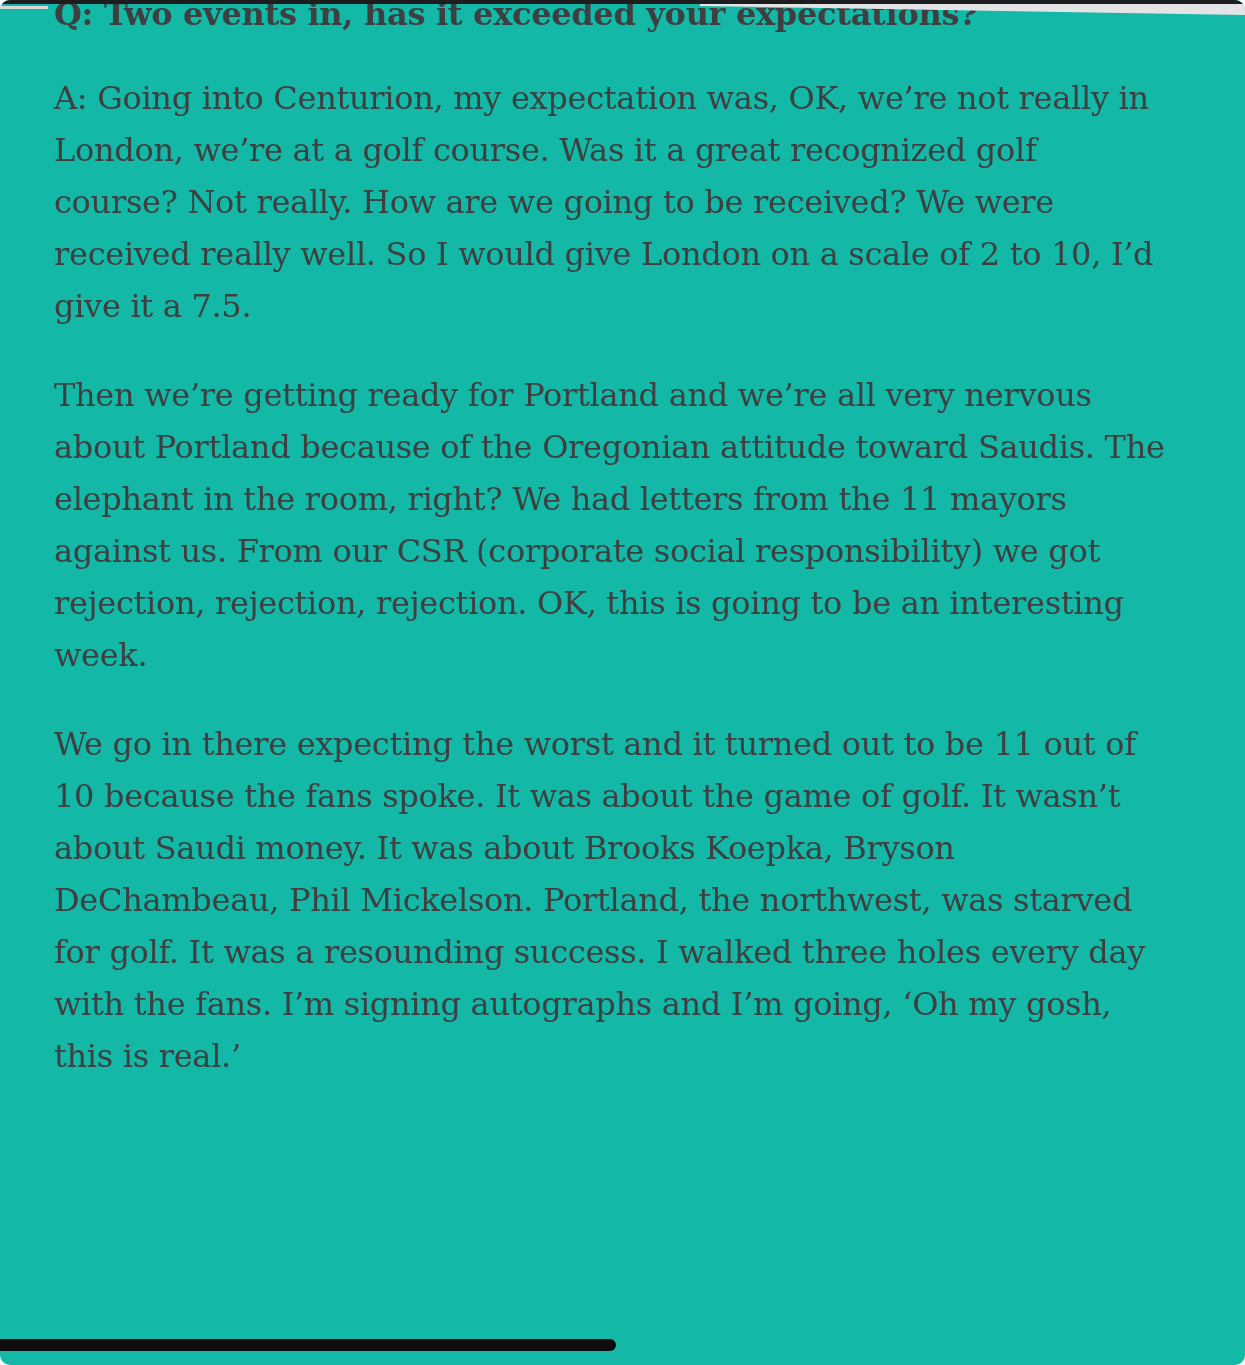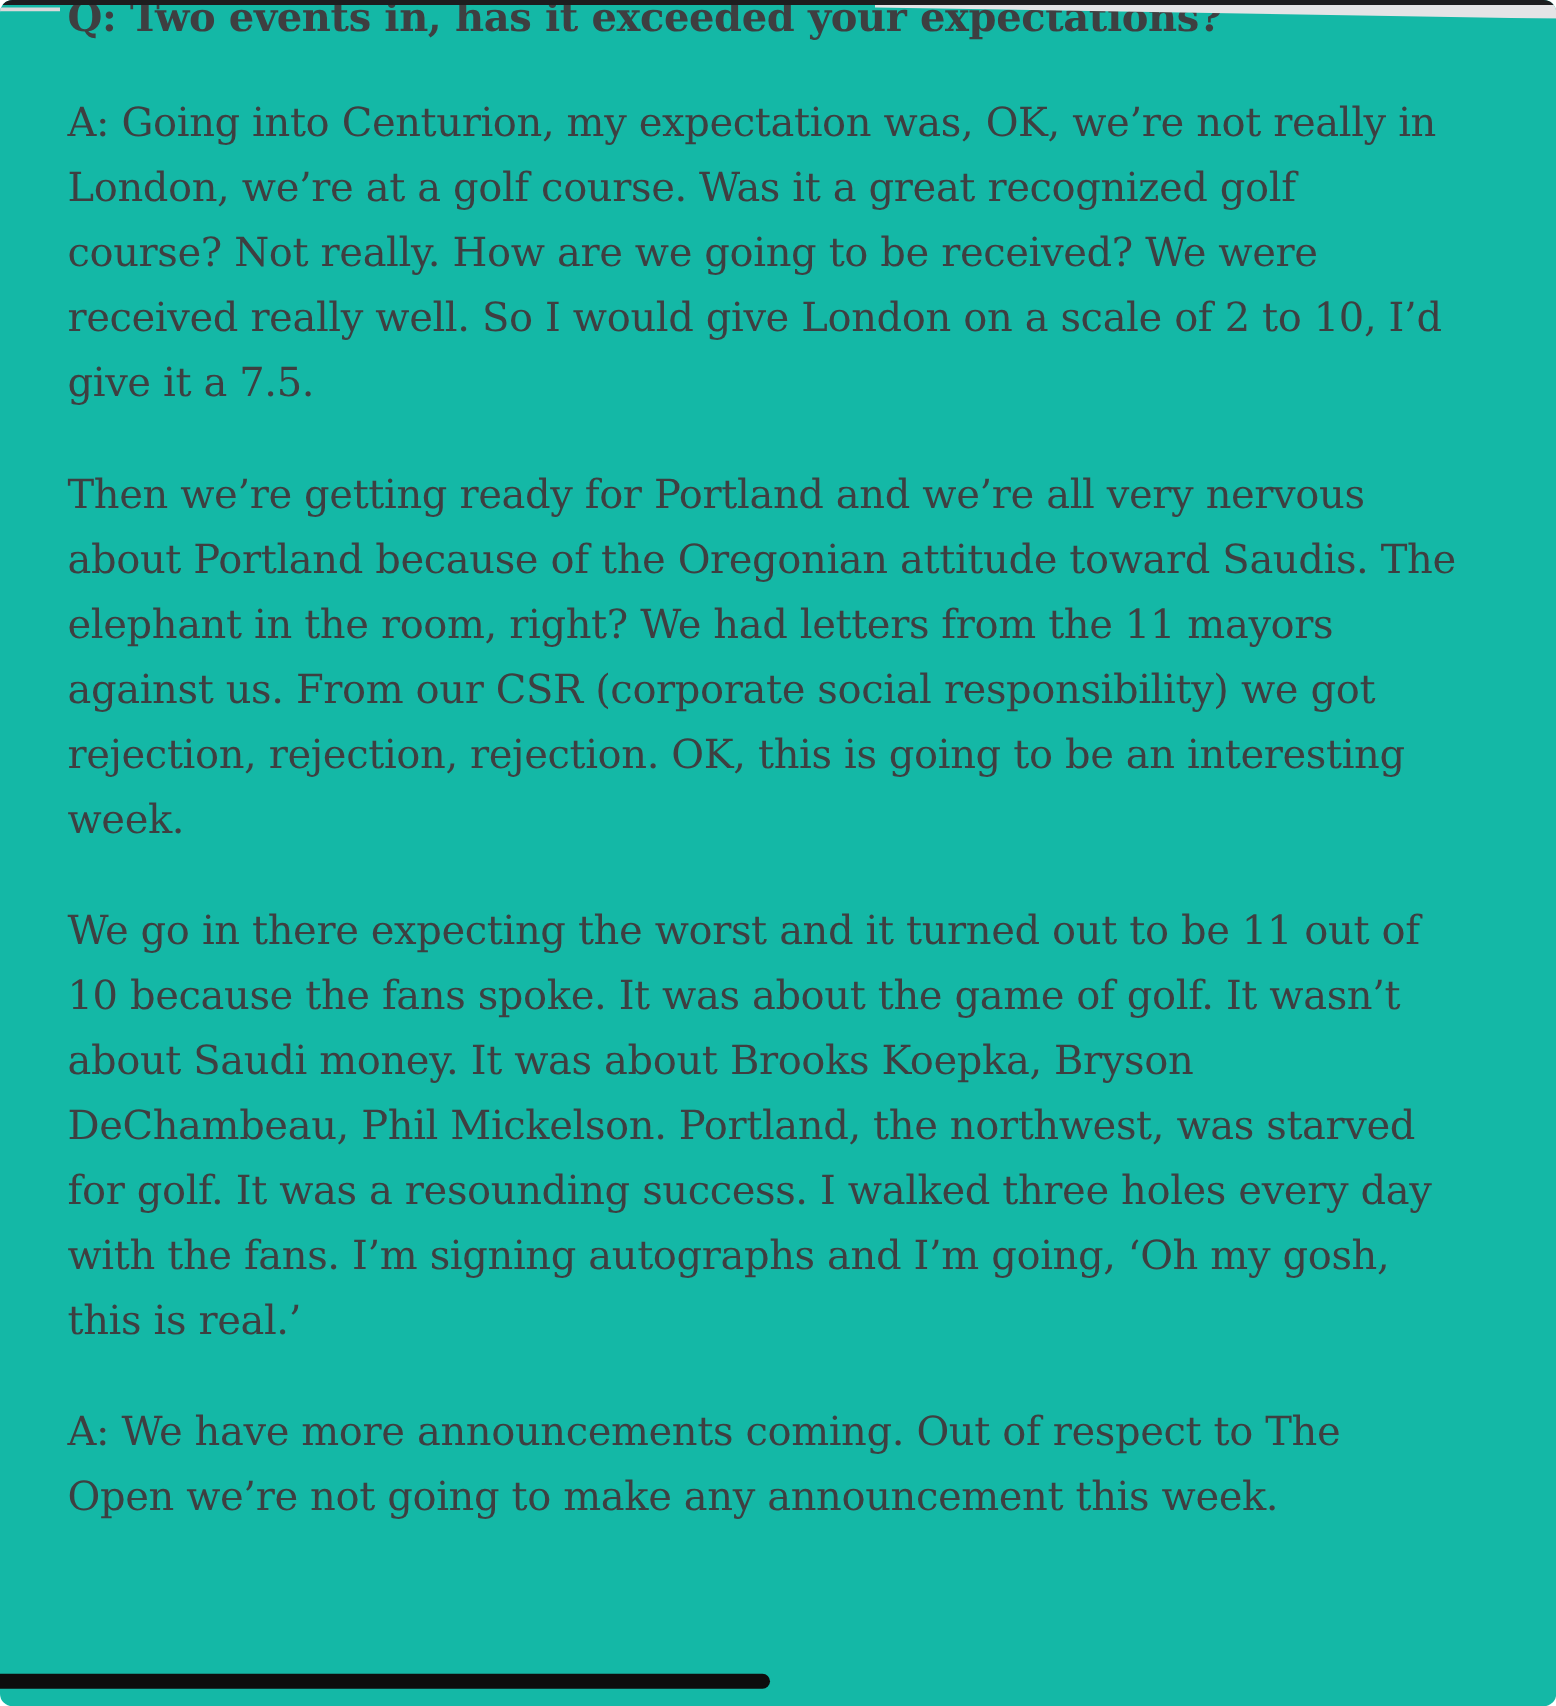--- a/index.html
+++ b/index.html
@@ -92,21 +92,20 @@
   <div class="content">
     <div class="q first">Q: Two events in, has it exceeded your expectations?</div>
 
     <p>A: Going into Centurion, my expectation was, OK, we’re not really in London, we’re at a golf course. Was it a great recognized golf course? Not really. How are we going to be received? We were received really well. So I would give London on a scale of 2 to 10, I’d give it a 7.5.</p>
 
     <p>Then we’re getting ready for Portland and we’re all very nervous about Portland because of the Oregonian attitude toward Saudis. The elephant in the room, right? We had letters from the 11 mayors against us. From our CSR (corporate social responsibility) we got rejection, rejection, rejection. OK, this is going to be an interesting week.</p>
 
     <p>We go in there expecting the worst and it turned out to be 11 out of 10 because the fans spoke. It was about the game of golf. It wasn’t about Saudi money. It was about Brooks Koepka, Bryson DeChambeau, Phil Mickelson. Portland, the northwest, was starved for golf. It was a resounding success. I walked three holes every day with the fans. I’m signing autographs and I’m going, ‘Oh my gosh, this is real.’</p>
 
 
-    <p>A: We have more announcements coming. Out of respect to The Open we’re not going to make any announcement this week.</p>
   </div>
 
   <div class="top-bar"></div>
   <div class="top-wedge"></div>
   <div class="top-left-line"></div>
   <div class="bottom-bar"></div>
 
 </div>
 
 </body></html>

